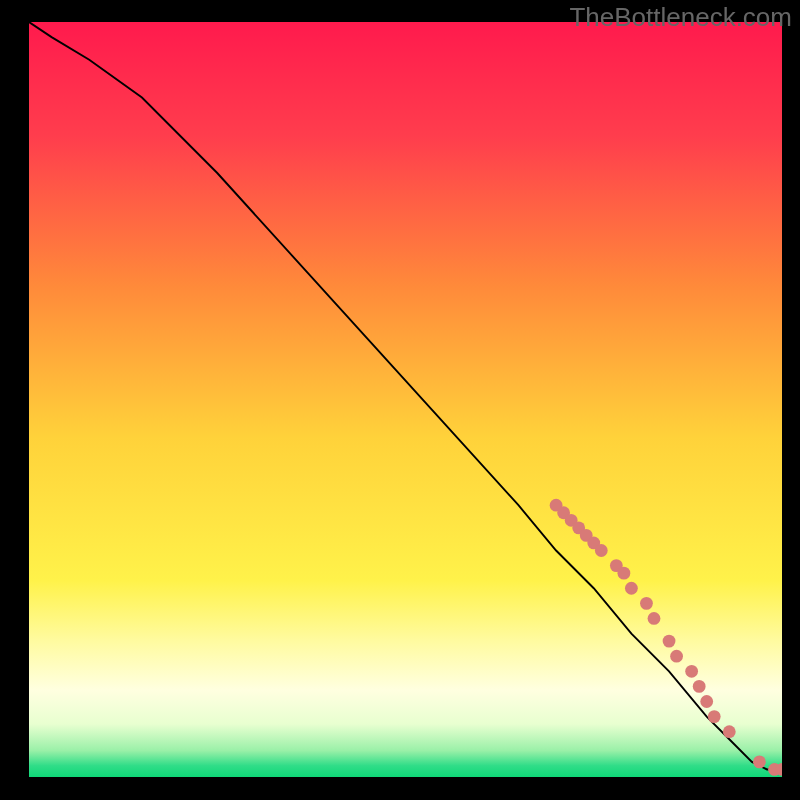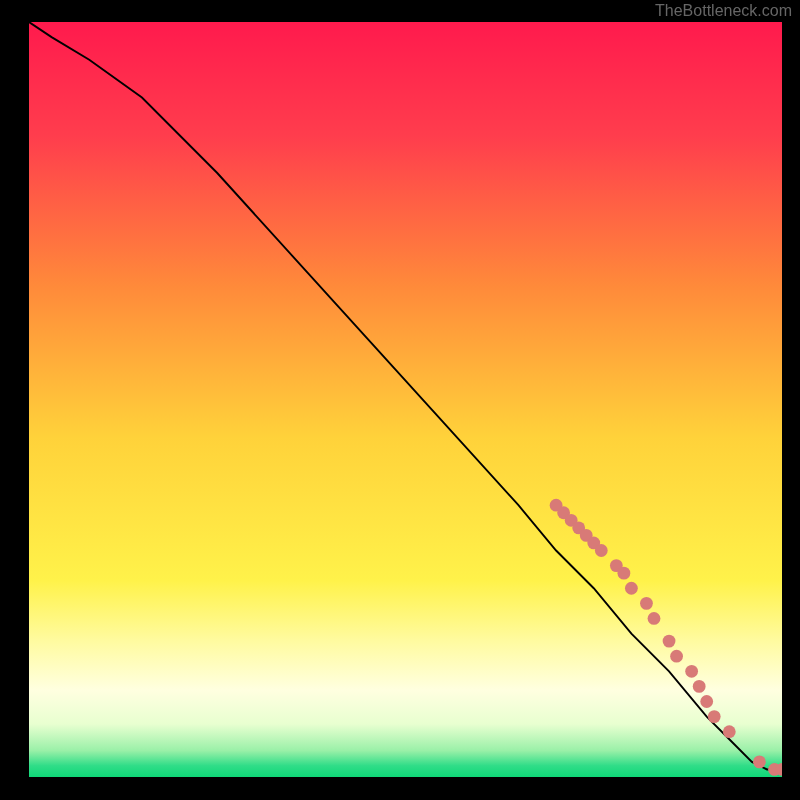--- a/index.html
+++ b/index.html
@@ -9,21 +9,21 @@
     background: #000;
     position: relative;
     font-family: Arial, sans-serif;
     overflow: hidden;
   }
   .watermark {
     position: absolute;
     top: 2px;
     right: 8px;
     color: #666;
-    font-size: 16px;
+    font-size: 26px;
     z-index: 10;
   }
   .plot-area {
     position: absolute;
     left: 29px;
     top: 22px;
     width: 753px;
     height: 755px;
   }
   .gradient-bg {

